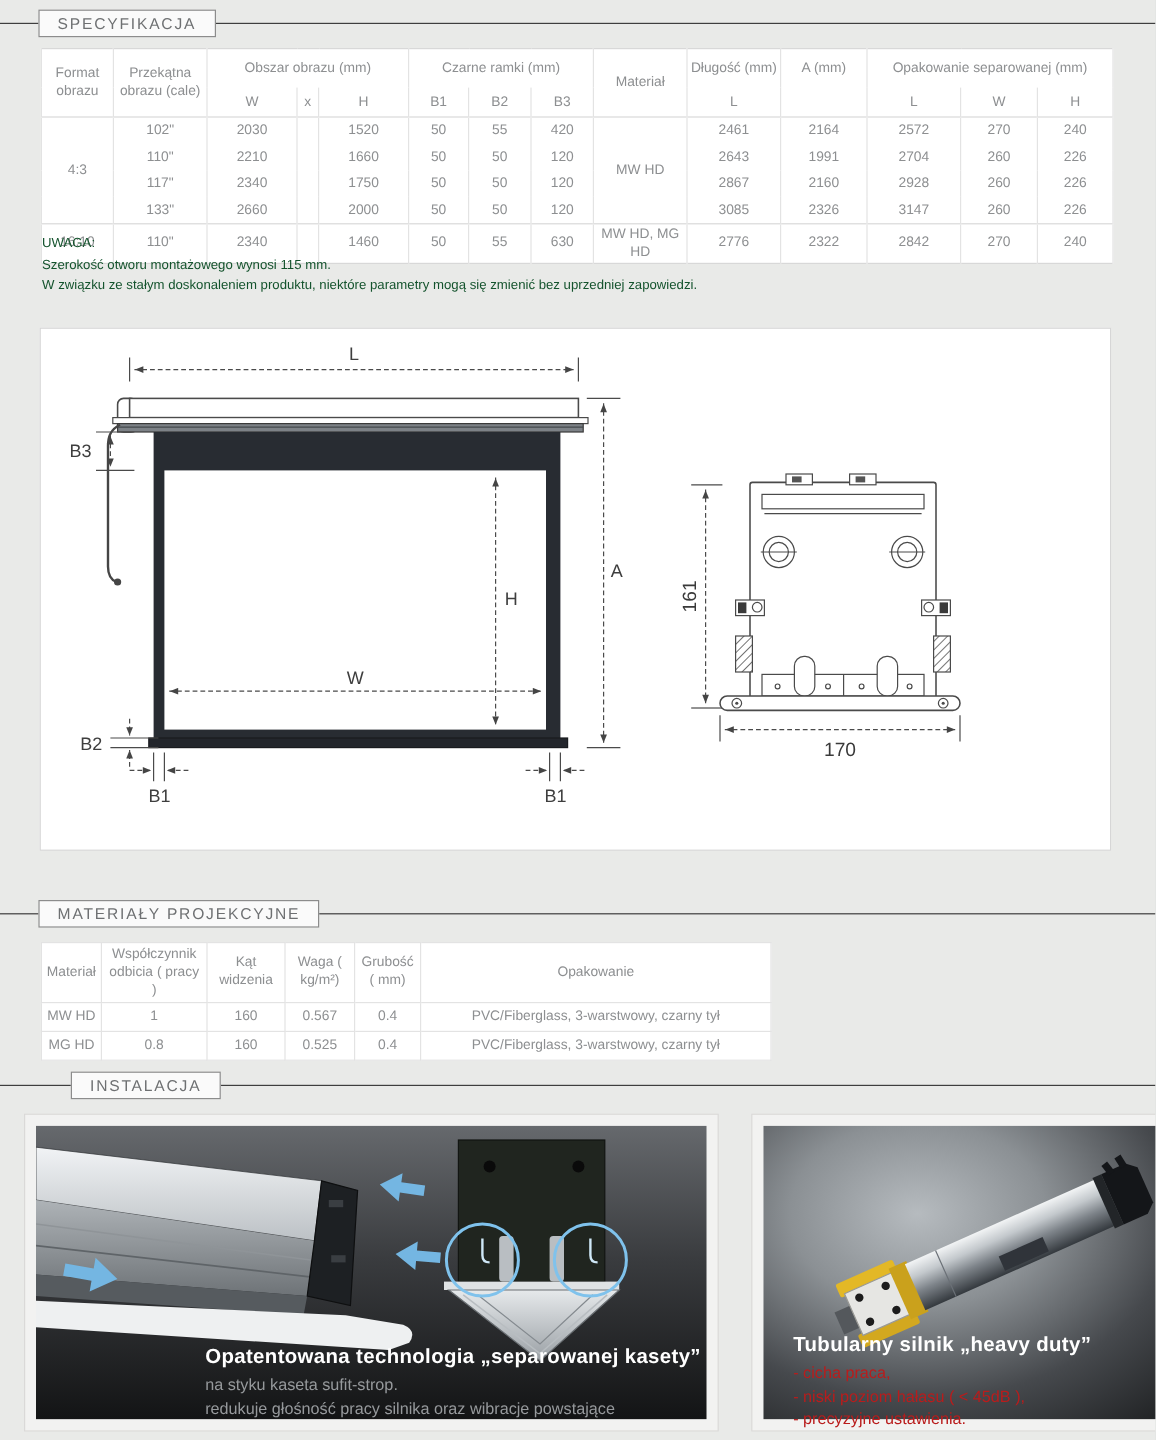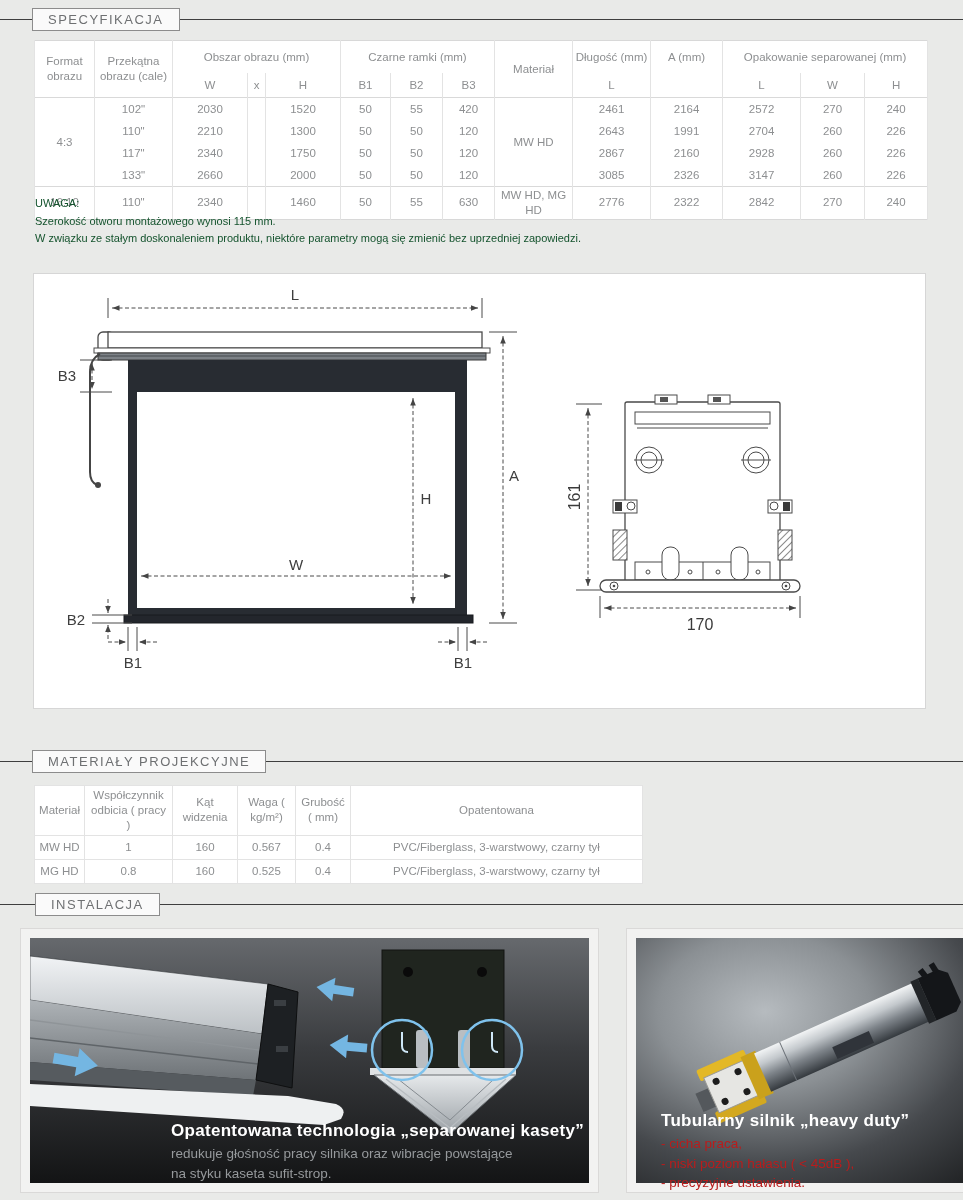--- a/index.html
+++ b/index.html
@@ -126,21 +126,21 @@
         <td>2461</td>
         <td>2164</td>
         <td>2572</td>
         <td>270</td>
         <td>240</td>
       </tr>
       <tr>
         <td>110"</td>
         <td>2210</td>
         <td></td>
-        <td>1300</td>
+        <td>1660</td>
         <td>50</td>
         <td>50</td>
         <td>120</td>
         <td>2643</td>
         <td>1991</td>
         <td>2704</td>
         <td>260</td>
         <td>226</td>
       </tr>
       <tr>
@@ -337,21 +337,21 @@
         <col style="width:55px">
         <col style="width:292px">
     </colgroup>
     <thead>
       <tr>
         <th>Materiał</th>
         <th>Współczynnik odbicia ( pracy )</th>
         <th>Kąt widzenia</th>
         <th>Waga ( kg/m²)</th>
         <th>Grubość ( mm)</th>
-        <th>Opatentowana</th>
+        <th>Opakowanie</th>
       </tr>
     </thead>
     <tbody>
       <tr>
         <td>MW HD</td>
         <td>1</td>
         <td>160</td>
         <td>0.567</td>
         <td>0.4</td>
         <td>PVC/Fiberglass, 3-warstwowy, czarny tył</td>
@@ -362,21 +362,21 @@
         <td>160</td>
         <td>0.525</td>
         <td>0.4</td>
         <td>PVC/Fiberglass, 3-warstwowy, czarny tył</td>
       </tr>
     </tbody>
   </table>
 
   <div class="sec-header" style="top:893px;">
     <div class="sec-line"></div>
-    <div class="sec-box" style="left:35px;">
+    <div class="sec-box" style="left:59px;">
       <span>INSTALACJA</span>
     </div>
   </div>
 
   <div class="panel panel-left">
     <div class="panel-img">
       <svg width="559" height="245" viewBox="0 0 559 245">
         <defs>
           <linearGradient id="bgL" x1="0" y1="0" x2="0" y2="1">
             <stop offset="0" stop-color="#66696d"></stop>
@@ -428,22 +428,22 @@
           <polyline points="368,141 420,182 464,141" fill="none" stroke="#848a8f" stroke-width="1"></polyline>
           <circle cx="372" cy="112" r="30" fill="none" stroke="#7fc2ec" stroke-width="2.5"></circle>
           <circle cx="462" cy="112" r="30" fill="none" stroke="#7fc2ec" stroke-width="2.5"></circle>
           <path d="M372,94 v14 q0,6 6,6" fill="none" stroke="#cfe8f7" stroke-width="2"></path>
           <path d="M462,94 v14 q0,6 6,6" fill="none" stroke="#cfe8f7" stroke-width="2"></path>
         </g>
       </svg>
     </div>
     <div class="panel-text pl-text">
       <div class="pt-title">Opatentowana technologia „separowanej kasety”</div>
+      <div class="pt-line">na styku kaseta sufit-strop.</div>
       <div class="pt-line">redukuje głośność pracy silnika oraz wibracje powstające</div>
-      <div class="pt-line">na styku kaseta sufit-strop.</div>
     </div>
   </div>
 
   <div class="panel panel-right">
     <div class="panel-img">
       <svg width="339" height="245" viewBox="0 0 339 245">
         <defs>
           <radialGradient id="bgR" cx="0.38" cy="0.3" r="0.9">
             <stop offset="0" stop-color="#b6bbbf"></stop>
               <stop offset="0.35" stop-color="#8b9094"></stop>

